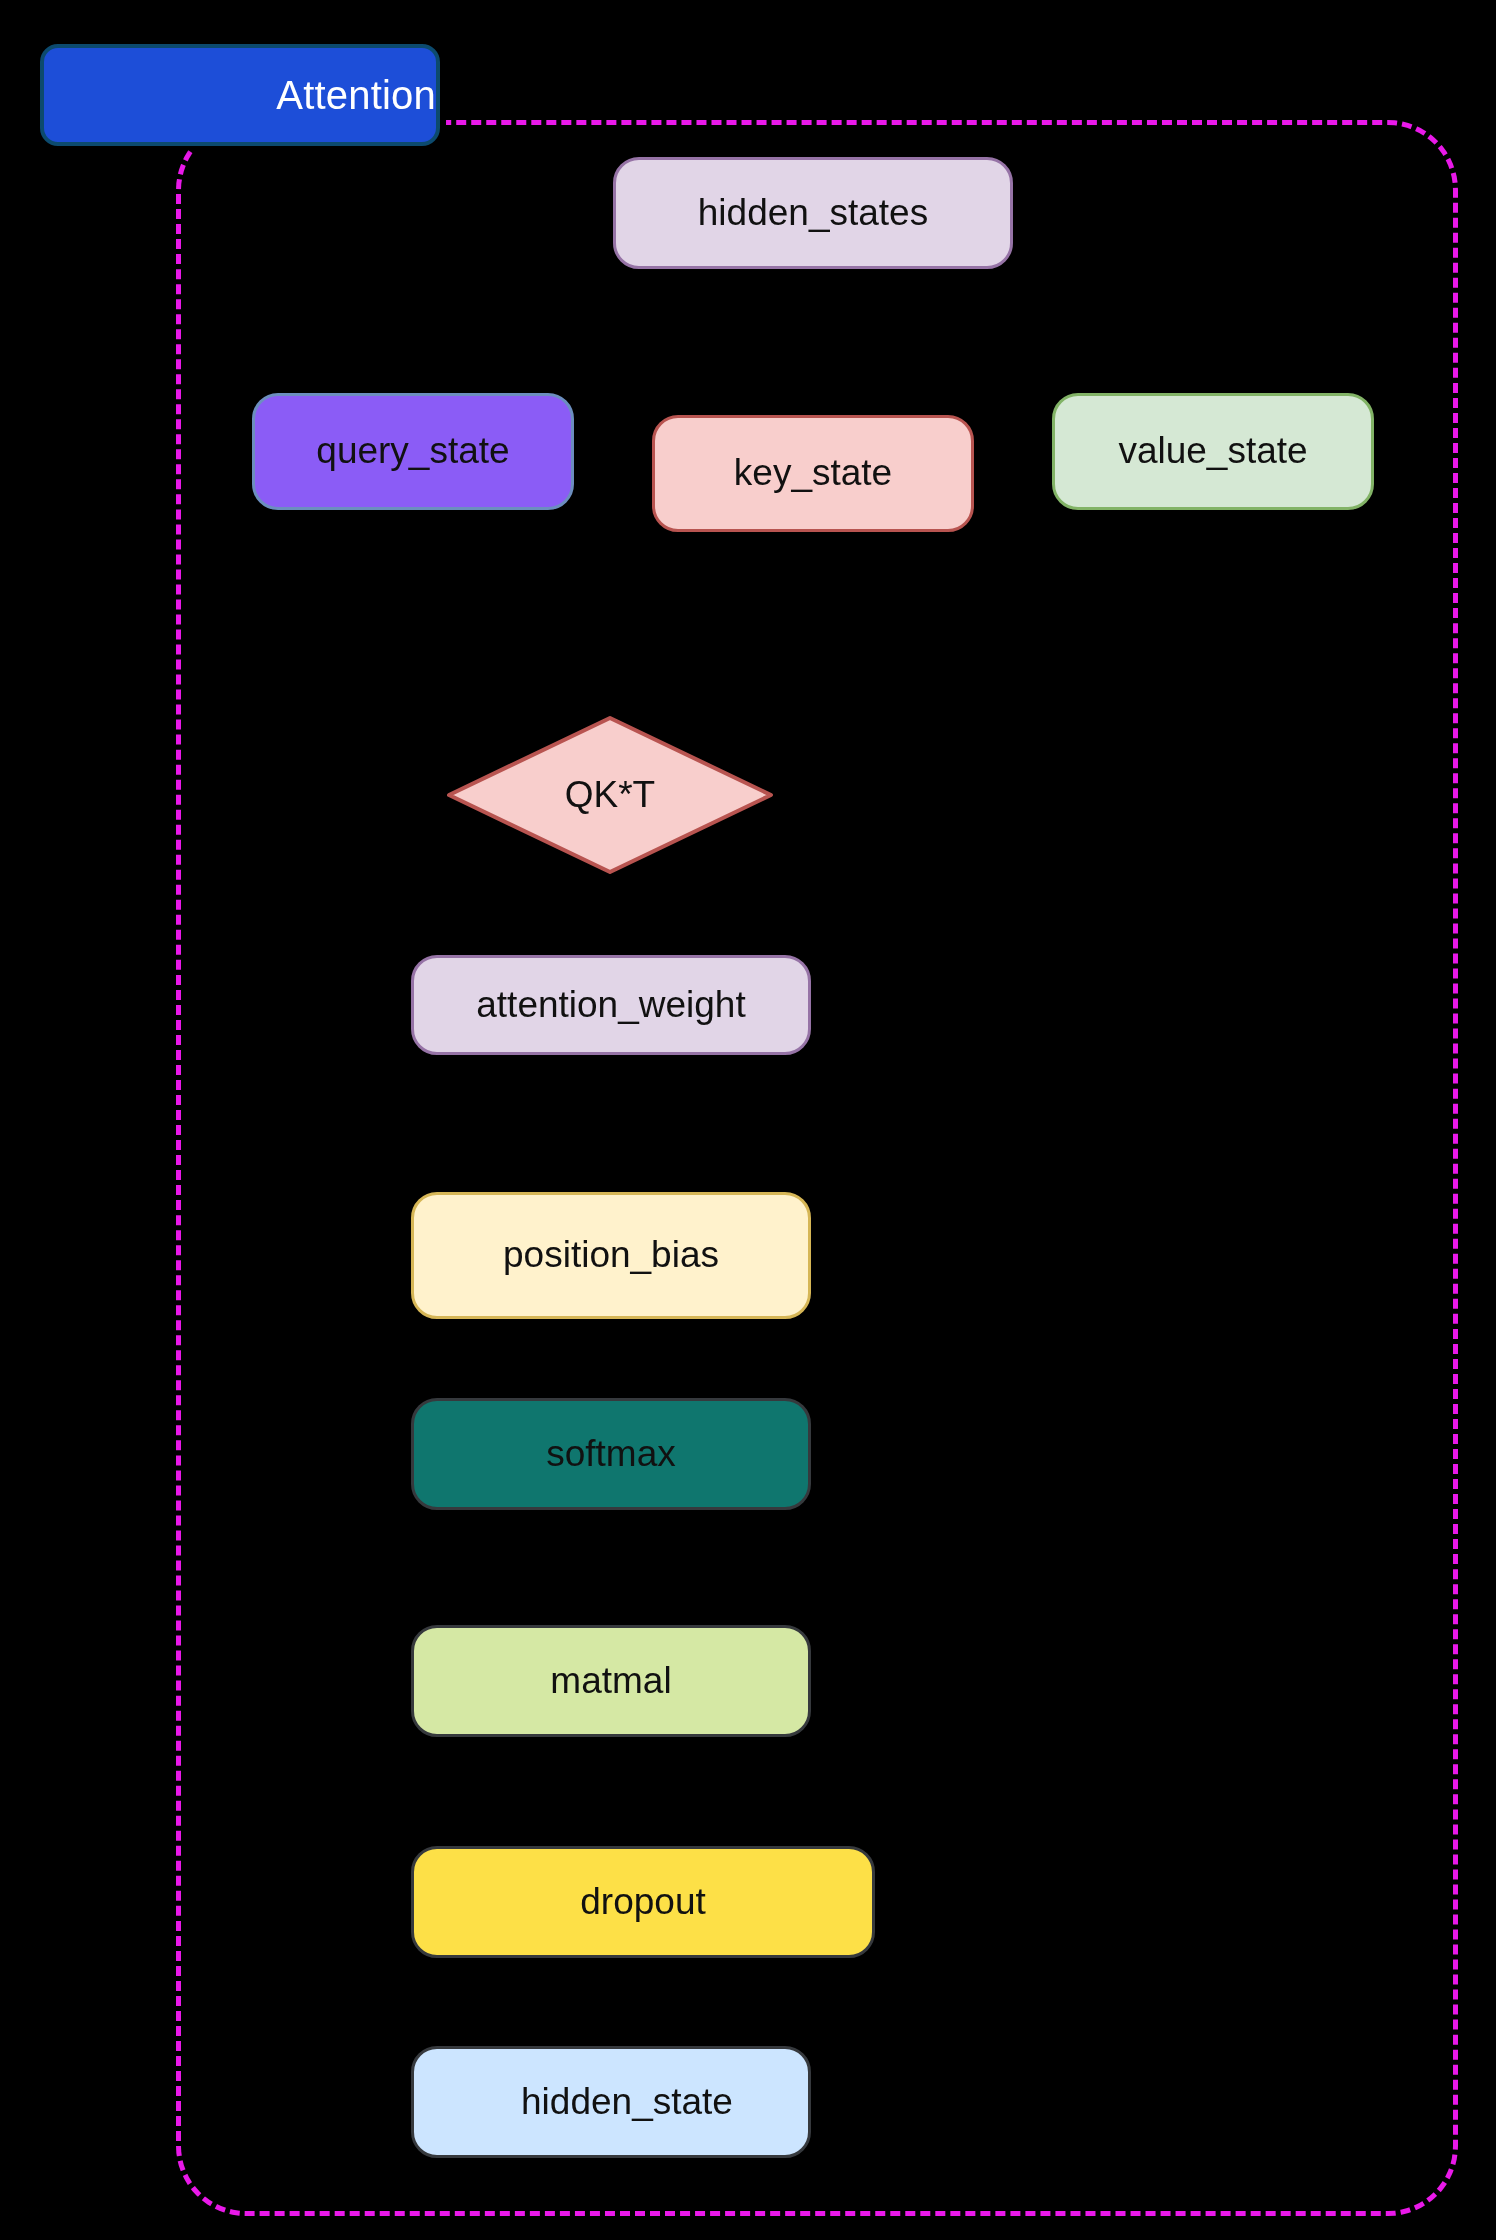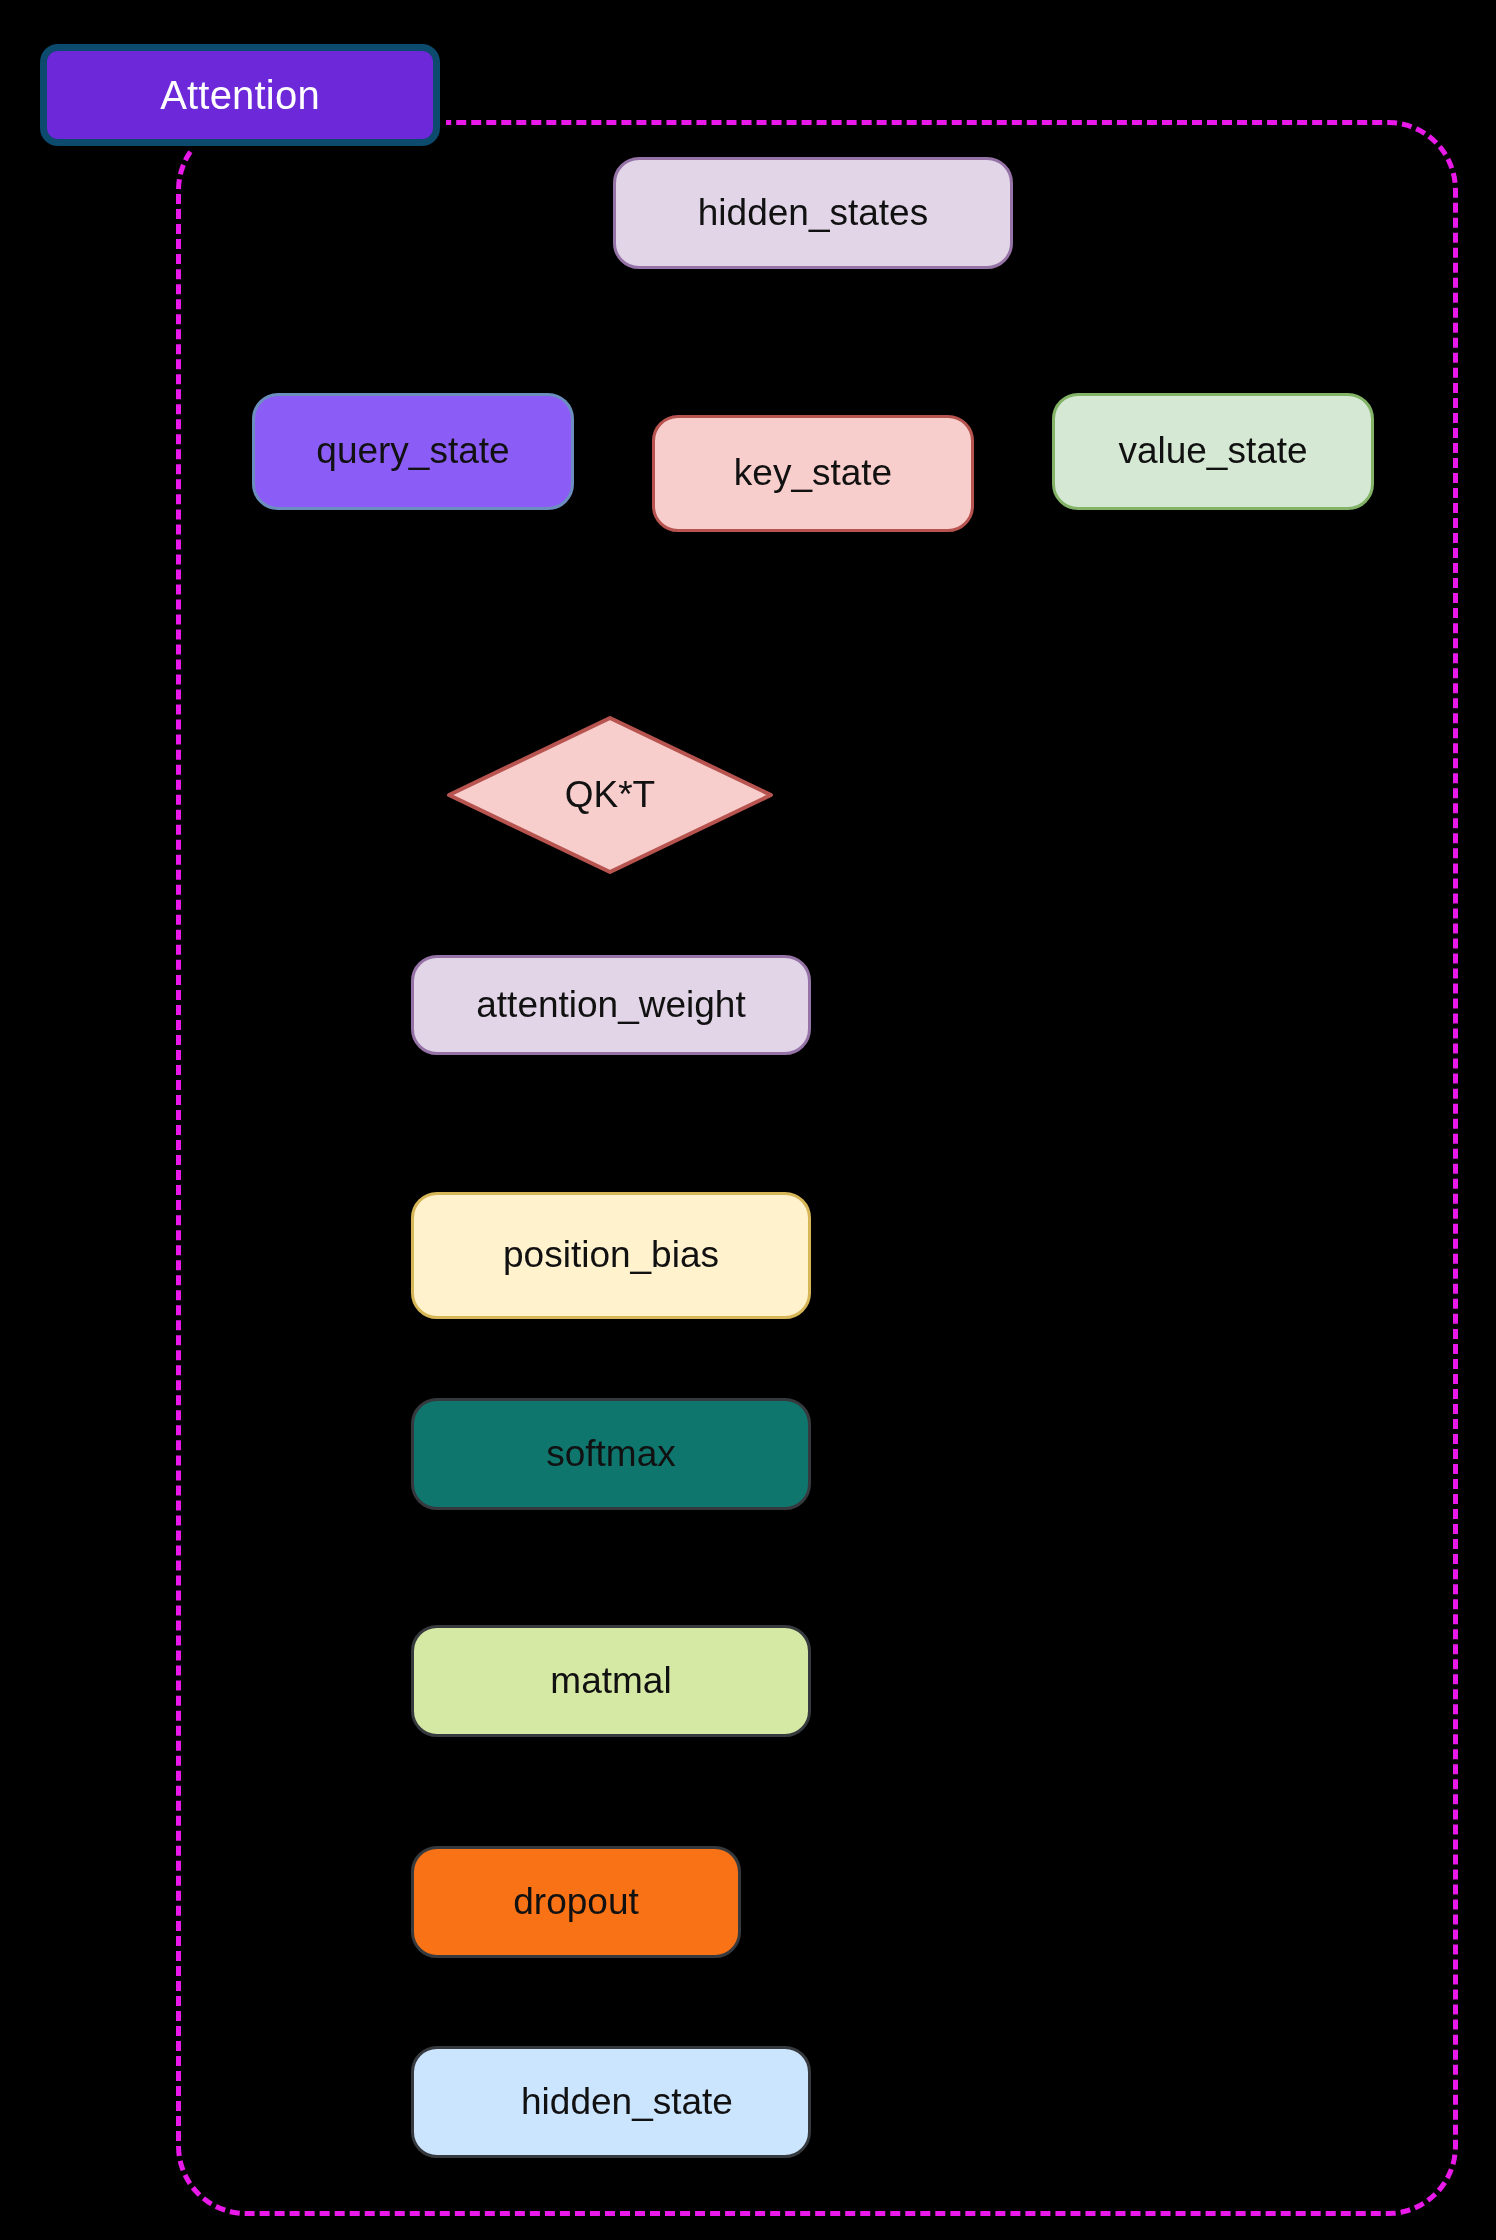--- a/index.html
+++ b/index.html
@@ -41,27 +41,27 @@
     background: #000000;
   }
 
   
   .title-chip {
     position: absolute;
     left: 40px;
     top: 44px;
     width: 400px;
     height: 102px;
-    background: #6d28d9;
-    border: 7px solid #0c4a6e;
+    background: #1d4ed8;
+    border: 4px solid #0c4a6e;
     border-radius: 18px;
     box-sizing: border-box;
     display: flex;
     align-items: center;
-    justify-content: center;
+    justify-content: flex-end;
     box-shadow: 3px 3px 5px rgba(0,0,0,0.55);
   }
   .title-chip .label {
     color: #FFFFFF;
     font-size: 40px;
     line-height: 1;
     letter-spacing: 0.2px;
   }
 
   
@@ -142,21 +142,21 @@
       </div>
       <div class="node" style="left: 411px; top: 1192px; width: 400px; height: 127px; background: rgb(255, 242, 204); border-color: rgb(214, 182, 86);">
         <span class="label">position_bias</span>
       </div>
       <div class="node" style="left: 411px; top: 1398px; width: 400px; height: 112px; background: #0f766e; border-color: rgb(54, 57, 61);">
         <span class="label">softmax</span>
       </div>
       <div class="node" style="left: 411px; top: 1625px; width: 400px; height: 112px; background: rgb(213, 232, 164); border-color: rgb(54, 57, 61);">
         <span class="label">matmal</span>
       </div>
-      <div class="node" style="left: 411px; top: 1846px; width: 330px; height: 112px; background: #f97316; border-color: rgb(54, 57, 61);">
+      <div class="node" style="left: 411px; top: 1846px; width: 464px; height: 112px; background: #fde047; border-color: rgb(54, 57, 61);">
         <span class="label">dropout</span>
       </div>
       <div class="node" style="left: 411px; top: 2046px; width: 400px; height: 112px; background: rgb(204, 229, 255); border-color: rgb(54, 57, 61); padding-left: 32px;">
         <span class="label">hidden_state</span>
       </div>
     </div>
 
 </div>
 
 </body></html>

